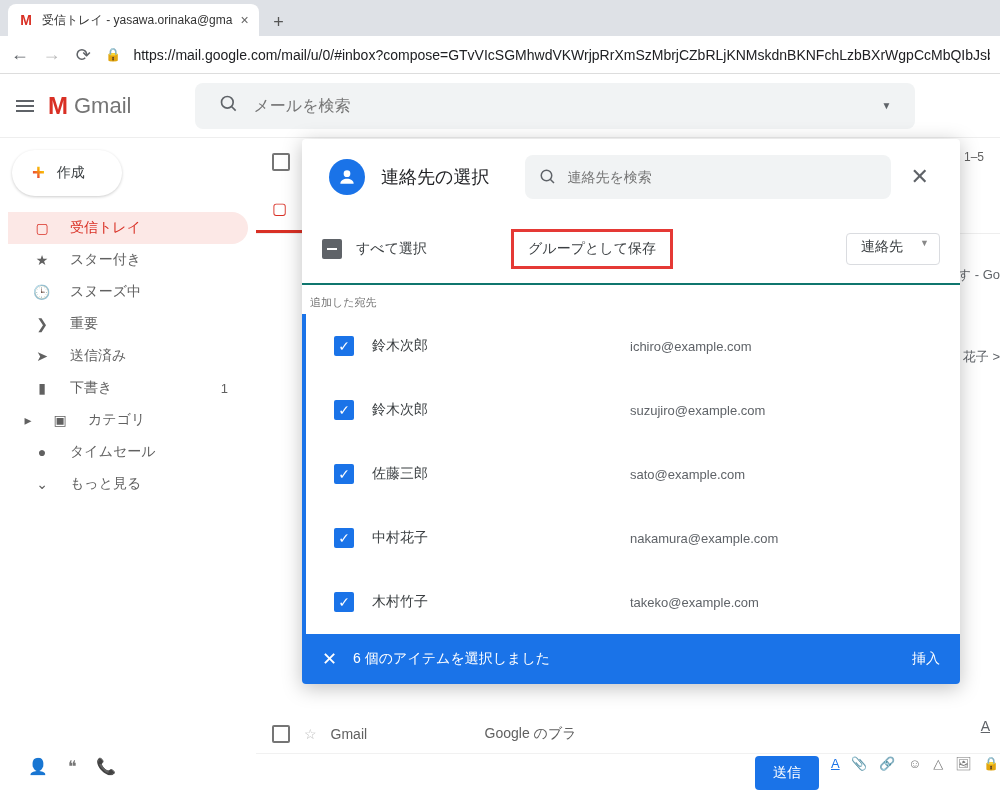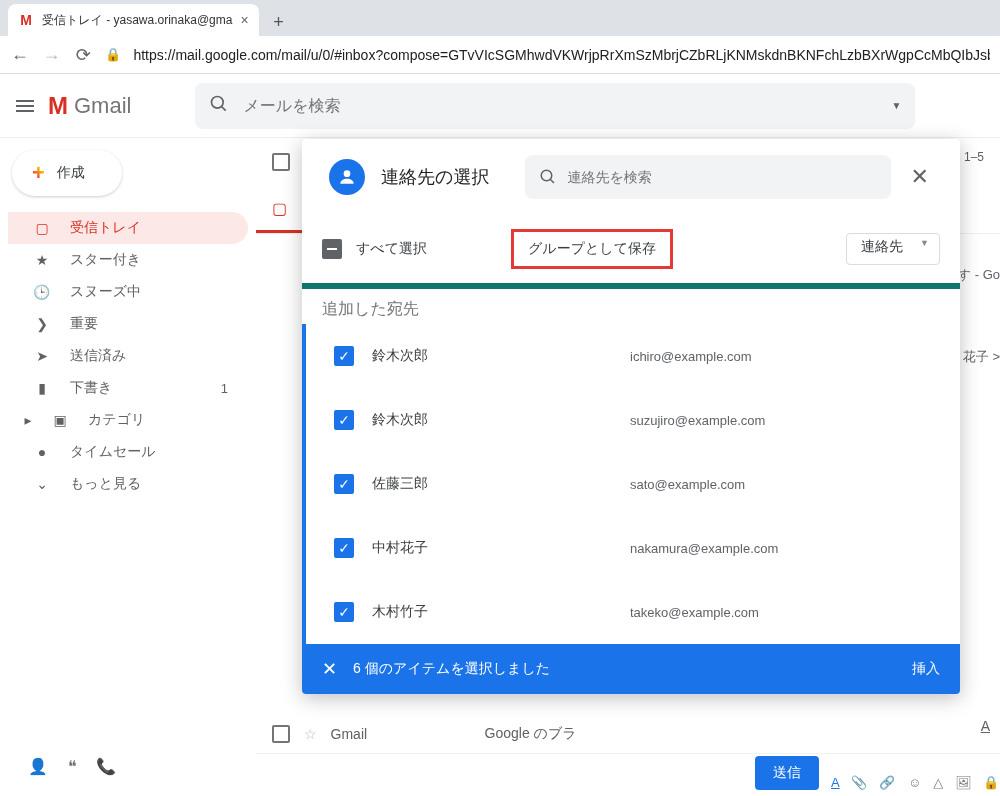--- a/index.html
+++ b/index.html
@@ -17,21 +17,21 @@
 .addr-bar .lock { color: #5f6368; font-size: 13px; }
 .addr-bar .url { font-size: 14px; color: #202124; white-space: nowrap; overflow: hidden; }
 
 
 .gmail-header { height: 64px; display: flex; align-items: center; padding: 0 16px; border-bottom: 1px solid #eee; gap: 14px; }
 .hamburger { color: #5f6368; display: flex; flex-direction: column; gap: 3px; }
 .hamburger span { width: 18px; height: 2px; background: #5f6368; }
 .gmail-logo { display: flex; align-items: center; gap: 6px; }
 .gmail-logo .m { color: #d93025; font-size: 24px; font-weight: bold; }
 .gmail-logo .txt { color: #757575; font-size: 22px; }
-.search-bar { flex: 1; margin-left: 50px; background: #f1f3f4; height: 46px; border-radius: 8px; display: flex; align-items: center; padding: 0 14px; gap: 14px; max-width: 720px; }
+.search-bar { flex: 1; margin-left: 50px; background: #f1f3f4; height: 46px; border-radius: 8px; display: flex; align-items: center; padding: 0 24px; gap: 14px; max-width: 720px; }
 .search-bar .icon { color: #5f6368; }
 .search-bar input { border: none; background: transparent; font-size: 16px; outline: none; flex: 1; color: #5f6368; }
 .search-bar .dd { color: #5f6368; font-size: 10px; }
 
 
 .main { display: flex; height: calc(796px - 36px - 38px - 64px); }
 
 
 .sidebar { width: 256px; padding: 12px 8px; display: flex; flex-direction: column; }
 .compose { display: flex; align-items: center; gap: 12px; padding: 12px 20px; border-radius: 24px; box-shadow: 0 1px 3px rgba(0,0,0,0.2); width: 110px; font-size: 14px; color: #3c4043; margin-bottom: 16px; margin-left: 4px; }
@@ -55,40 +55,40 @@
 .mail-row .subj { flex: 1; white-space: nowrap; overflow: hidden; }
 
 
 .dialog { position: absolute; left: 302px; top: 139px; width: 658px; background: #fff; box-shadow: 0 4px 20px rgba(0,0,0,0.25); border-radius: 4px; z-index: 100; }
 .dlg-header { display: flex; align-items: center; padding: 16px 27px; gap: 16px; }
 .avatar-btn { width: 36px; height: 36px; background: #1a73e8; border-radius: 50%; display: flex; align-items: center; justify-content: center; color: #fff; }
 .dlg-title { font-size: 18px; color: #202124; }
 .dlg-search { flex: 1; margin-left: 20px; background: #f1f3f4; height: 44px; border-radius: 8px; display: flex; align-items: center; padding: 0 14px; gap: 10px; }
 .dlg-search input { border: none; background: transparent; outline: none; font-size: 14px; flex: 1; }
 .dlg-close { font-size: 22px; color: #5f6368; padding: 4px; }
-.dlg-controls { display: flex; align-items: center; padding: 14px 20px; gap: 14px; border-bottom: 6px solid #0f766e; }
+.dlg-controls { display: flex; align-items: center; padding: 14px 20px; gap: 14px; border-bottom: 2px solid #0f766e; }
 .chk-some { width: 20px; height: 20px; background: #5f6368; border-radius: 2px; display: flex; align-items: center; justify-content: center; }
 .chk-some span { width: 10px; height: 2px; background: #fff; }
 .select-all { font-size: 14px; color: #3c4043; }
 .save-group { border: 3px solid #e53935; padding: 8px 14px; font-size: 14px; color: #3c4043; margin-left: 70px; }
 .contact-dd { margin-left: auto; border: 1px solid #dadce0; border-radius: 4px; padding: 4px 36px 8px 14px; font-size: 14px; color: #3c4043; position: relative; }
 .contact-dd::after { content: '▼'; position: absolute; right: 10px; font-size: 9px; color: #888; }
-.added-label { font-size: 16px; color: #757575; padding: 10px 20px 4px; }
+.added-label { font-size: 11px; color: #757575; padding: 10px 8px 4px; }
 .contacts { }
 .contact-row { display: flex; align-items: center; padding: 22px 20px 22px 16px; gap: 18px; border-left: 4px solid #1a73e8; }
 .chk-on { width: 20px; height: 20px; background: #1a73e8; border-radius: 2px; display: flex; align-items: center; justify-content: center; color: #fff; font-size: 14px; margin-left: 12px; }
 .contact-name { font-size: 14px; color: #3c4043; min-width: 240px; }
 .contact-email { font-size: 13px; color: #5f6368; }
 .dlg-footer { background: #1a73e8; color: #fff; display: flex; align-items: center; padding: 14px 20px; gap: 16px; border-radius: 0 0 4px 4px; }
 .dlg-footer .x { font-size: 18px; }
 .dlg-footer .msg { font-size: 14px; font-weight: 500; }
 .dlg-footer .insert { margin-left: auto; font-size: 14px; font-weight: 500; }
 
 
-.compose-bar { position: absolute; right: 0; bottom: 6px; display: flex; align-items: flex-end; gap: 12px; font-size: 13px; color: #5f6368; margin-top: 36px; }
+.compose-bar { position: absolute; right: 0; bottom: 6px; display: flex; align-items: flex-start; gap: 12px; font-size: 13px; color: #5f6368; margin-top: 36px; }
 .send-btn { background: #1a73e8; color: #fff; padding: 8px 18px; border-radius: 4px; font-size: 14px; }
 .cbi { color: #757575; }
 .cf { position: absolute; right: 10px; bottom: 62px; color: #5f6368; font-size: 14px; text-decoration: underline; }
 .snip2 { position: absolute; right: 0; top: 210px; font-size: 13px; color: #5f6368; }
 </style>
 </head>
 <body>
 
 <div class="browser-tabs">
   <div class="tab">

